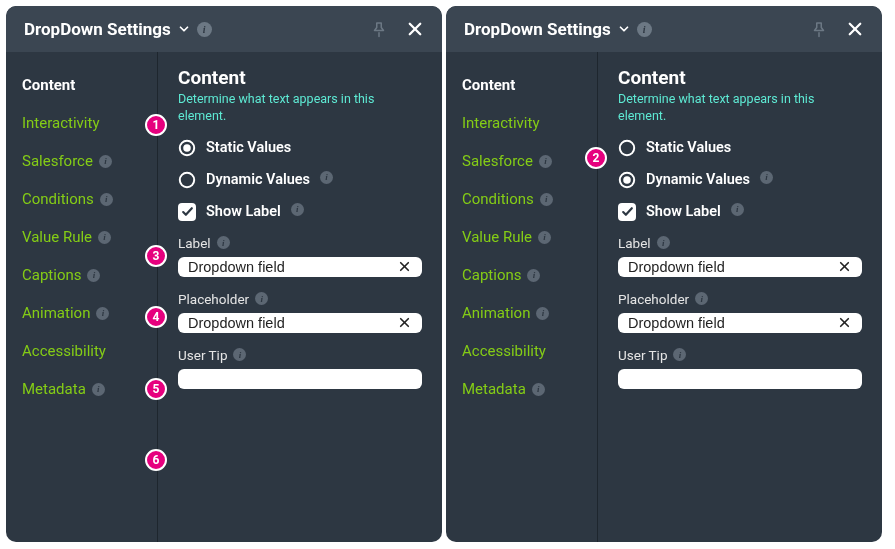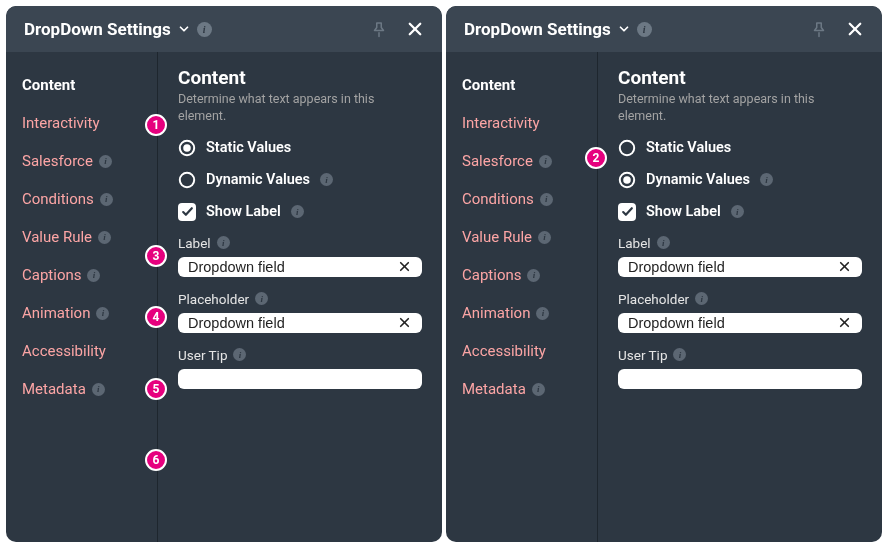--- a/index.html
+++ b/index.html
@@ -80,47 +80,46 @@
     width: 152px;
     border-right: 1px solid #1e262e;
     padding: 14px 0 0 0;
   }
   .sidebar-item {
     display: flex;
     align-items: center;
     gap: 6px;
     padding: 10px 12px 10px 16px;
     font-size: 15px;
-    color: #fca5a5;
+    color: #84cc16;
     cursor: pointer;
   }
   .sidebar-item.active { color: #fff; font-weight: 700; }
   .sidebar-item .info-dot { width:13px; height:13px; font-size:9px; background:#5c6773;}
   .content {
     flex: 1;
     padding: 14px 20px 14px 20px;
     position: relative;
     display: flex;
     flex-direction: column;
     gap: 0;
   }
   .content h2 {
     font-size: 19px;
     font-weight: 700;
     margin-bottom: 2px;
   }
   .content .desc {
     font-size: 12.5px;
-    color: #a3a3a3;
+    color: #5eead4;
     line-height: 1.35;
     margin-bottom: 14px;
   }
   .radio-row, .check-row {
     display: flex;
-    align-items: center;
     gap: 10px;
     margin-bottom: 14px;
     font-size: 14.5px;
     font-weight: 600;
     cursor: pointer;
   }
   .radio-row .info-dot, .check-row .info-dot, .field-label .info-dot {
     width:13px; height:13px; font-size:9px; background:#5c6773;
   }
   .radio-icon {

